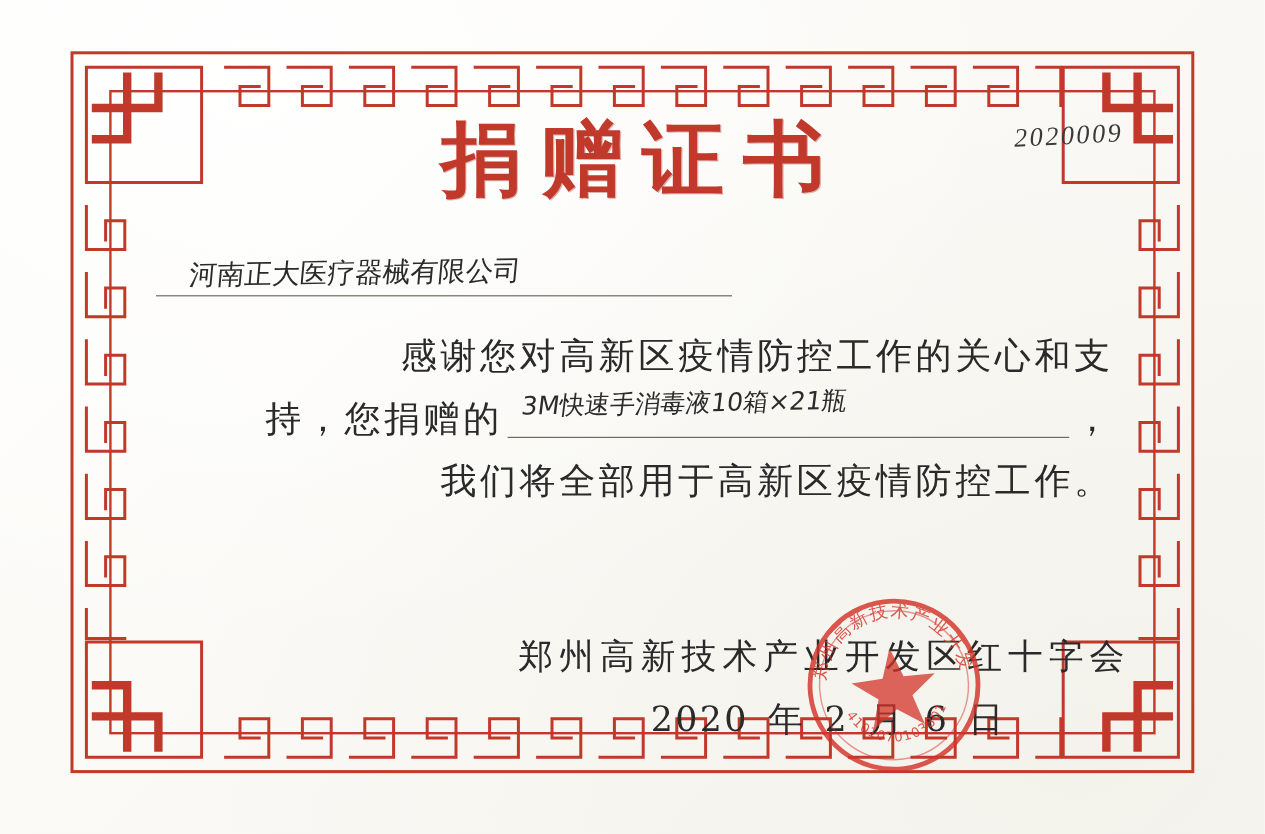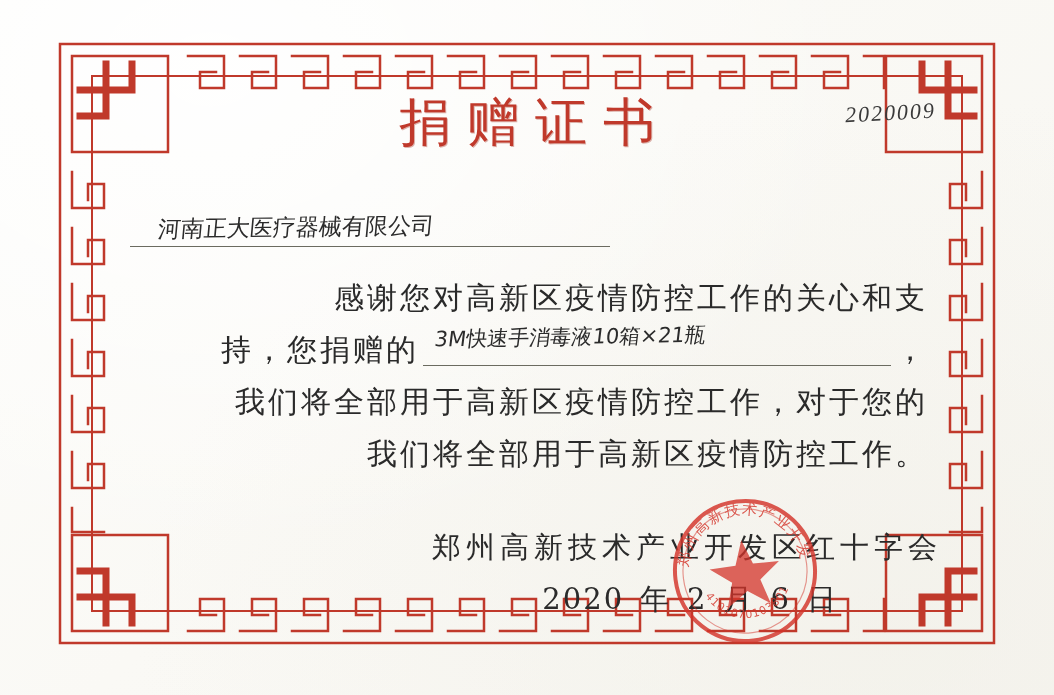--- a/index.html
+++ b/index.html
@@ -61,22 +61,22 @@
     font-style: italic;
   }
 
   .title {
     position: absolute;
     left: 0;
     right: 0;
     top: 88px;
     text-align: center;
     font-family: "DejaVu Serif", "Liberation Serif", serif;
-    font-size: 52px;
-    font-weight: 400;
+    font-size: 68px;
+    font-weight: 700;
     color: #c0392b;
     letter-spacing: 16px;
     text-indent: 16px;
     text-shadow: 1px 1px 0 rgba(160,40,25,0.35);
   }
 
   .recipient-wrap {
     position: absolute;
     left: 130px;
     top: 208px;
@@ -263,21 +263,20 @@
 
     <div class="recipient-wrap">
       <span class="recipient">河南正大医疗器械有限公司</span>
     </div>
 
     <div class="body-text">
       <div class="body-line line1">感谢您对高新区疫情防控工作的关心和支</div>
       <div class="body-line">
         <span>持，您捐赠的</span><span class="inline-blank"><span class="hand">3M快速手消毒液10箱×21瓶</span></span><span>，</span>
       </div>
-      <div class="body-line">我们将全部用于高新区疫情防控工作，对于您的</div>
       <div class="body-line">我们将全部用于高新区疫情防控工作。</div>
     </div>
 
     <div class="issuer">郑州高新技术产业开发区红十字会</div>
 
     <div class="date-row">
       <span class="num">2020</span><span class="unit">年</span><span class="num">2</span><span class="unit">月</span><span class="num">6</span><span class="unit">日</span>
     </div>
 
     <div class="seal">

